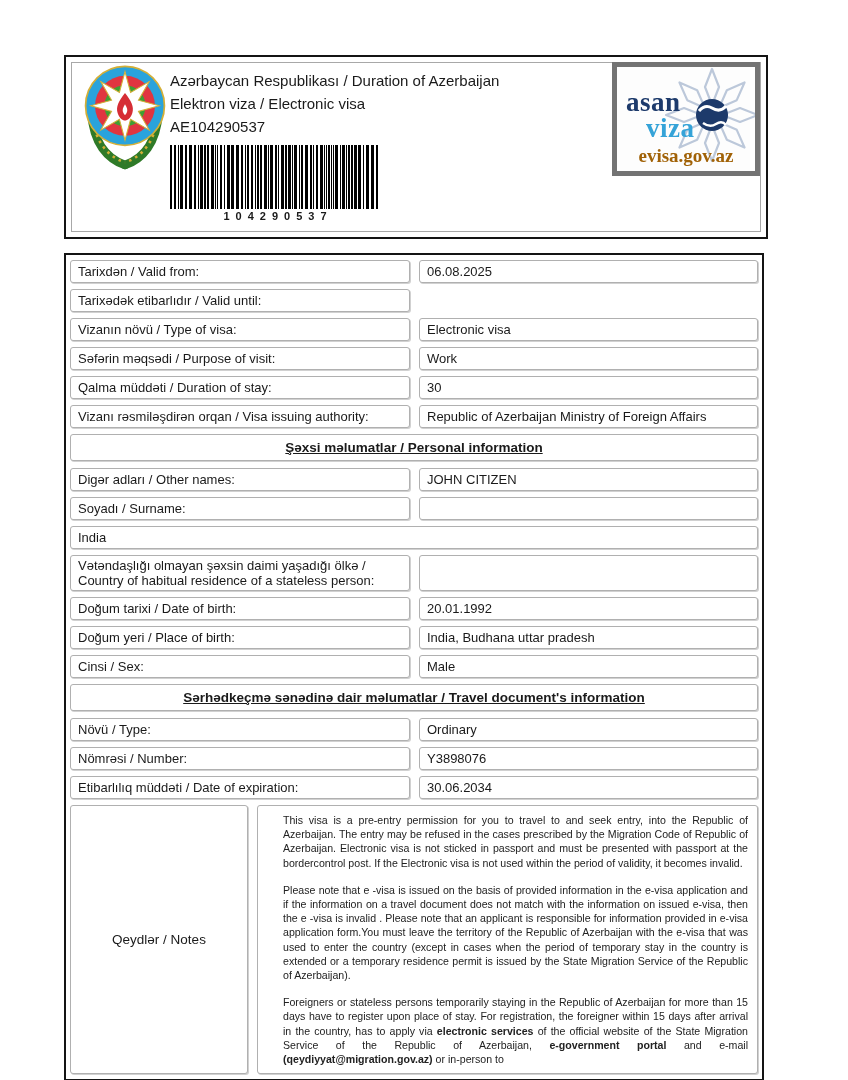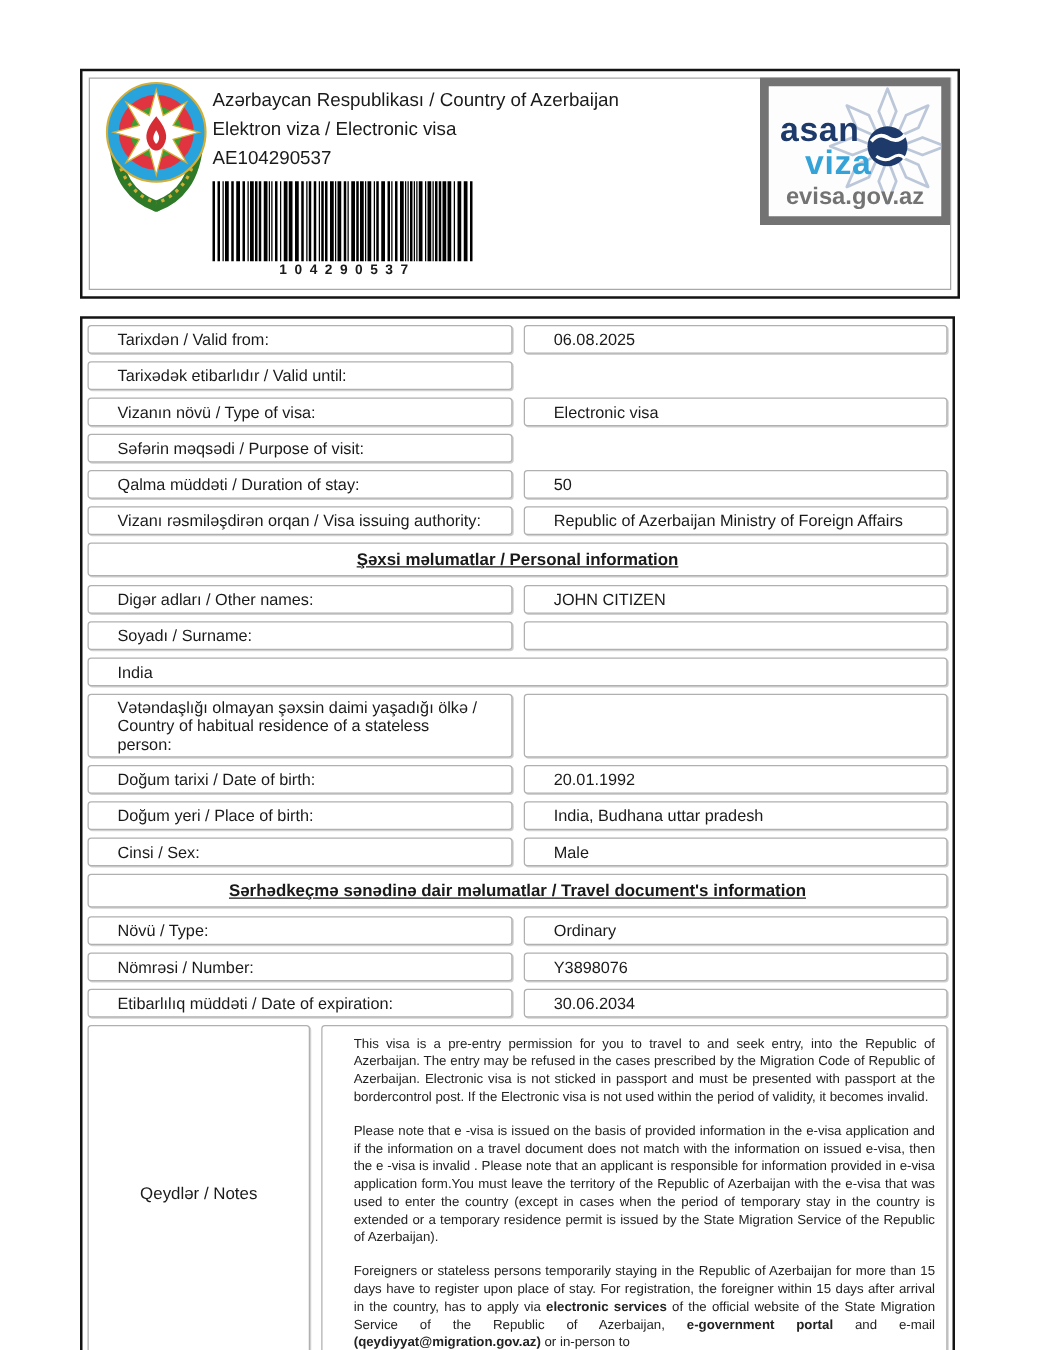--- a/index.html
+++ b/index.html
@@ -18,46 +18,46 @@
   .header-line{font-size:15px;line-height:23px;white-space:nowrap;}
   .barcode{position:absolute;left:104px;top:88px;width:210px;}
   .bars{display:flex;height:64px;align-items:stretch;}
   .bars span{background:#000;height:100%;flex:none;display:block;}
   .barcode-number{
     text-align:center;font-size:11px;font-weight:bold;letter-spacing:6px;
     margin-top:1px;padding-left:6px;
   }
   .asan-logo{
     position:absolute;right:6px;top:5px;width:138px;height:104px;
-    border:7px solid #737373;background:#fdfdfd;overflow:hidden;
+    border:5px solid #737373;background:#fdfdfd;overflow:hidden;font-family:Liberation Serif, serif;
   }
   .asan-flower{position:absolute;right:-2px;top:-2px;}
   .asan-word{
     position:absolute;left:9px;top:22px;font-size:27px;font-weight:bold;
     color:#1d3a6b;letter-spacing:0.5px;line-height:1;z-index:2;
   }
   .viza-word{
     position:absolute;left:29px;top:48px;font-size:27px;font-weight:bold;
     color:#35a3d8;letter-spacing:0.5px;line-height:1;z-index:2;
   }
   .evisa-site{
     position:absolute;left:0;right:0;bottom:4px;text-align:center;
-    font-size:19px;font-weight:bold;color:#737373;z-index:2;
+    font-size:19px;font-weight:bold;color:#a16207;z-index:2;
   }
   
   .main-box{
     position:absolute;left:64px;top:253px;width:700px;
     border:2px solid #141414;background:#fff;padding:5px 4px 5px 4px;
     box-sizing:border-box;
   }
   .row{display:flex;gap:9px;margin-bottom:6px;}
   .cell{
     border:1px solid #b0b0b0;border-radius:3px;background:#fff;
     box-shadow:1px 1px 0 rgba(0,0,0,0.18);
-    padding:2px 23px;font-size:13px;display:flex;align-items:center;
+    padding:2px 7px;font-size:13px;display:flex;align-items:center;
     box-sizing:border-box;min-height:23px;
   }
   .label-cell{flex:0 0 340px;line-height:15px;}
   .value-cell{flex:1;}
   .section-header{
     border:1px solid #b0b0b0;border-radius:3px;background:#fff;
     box-shadow:1px 1px 0 rgba(0,0,0,0.18);
     text-align:center;font-size:13.5px;font-weight:bold;
     text-decoration:underline;padding:5px 4px;margin:1px 0 7px 0;
   }
@@ -91,21 +91,21 @@
         <circle cx="50" cy="50" r="35" fill="#e03540"></circle>
         <circle cx="50" cy="50" r="24" fill="#3f9e33"></circle>
         <path d="M50,10 L56.5,34.3 L78.3,21.7 L65.7,43.5 L90,50 L65.7,56.5 L78.3,78.3 L56.5,65.7 L50,90 L43.5,65.7 L21.7,78.3 L34.3,56.5 L10,50 L34.3,43.5 L21.7,21.7 L43.5,34.3 Z" fill="#ffffff" stroke="#d4af37" stroke-width="1.2"></path>
         <circle cx="50" cy="50" r="15" fill="#ffffff"></circle>
         <path d="M50,35 C57,44 61,51 58.5,58.5 C56.5,64.5 53,67 50,67 C47,67 43.5,64.5 41.5,58.5 C39,51 43,44 50,35 Z" fill="#d62d35"></path>
         <path d="M50,48 C52.5,52 53.5,55 52,58 C51,60 50.5,60.5 50,60.5 C49.5,60.5 49,60 48,58 C46.5,55 47.5,52 50,48 Z" fill="#ffffff"></path>
       </svg>
     </span>
 
     <div class="header-text">
-      <div class="header-line">Azərbaycan Respublikası / Country of Azerbaijan</div>
+      <div class="header-line">Azərbaycan Respublikası / Duration of Azerbaijan</div>
       <div class="header-line">Elektron viza / Electronic visa</div>
       <div class="header-line">AE104290537</div>
     </div>
 
     <div class="barcode">
       <div class="bars" id="barcode-bars">
           <span style="width: 2px; margin-right: 2px;"></span>
           <span style="width: 2px; margin-right: 2px;"></span>
           <span style="width: 1px; margin-right: 1px;"></span>
           <span style="width: 3px; margin-right: 2px;"></span>
@@ -204,24 +204,25 @@
         </div>
         <div class="row">
           <div class="cell label-cell">Tarixədək etibarlıdır / Valid until:</div>
         </div>
         <div class="row">
           <div class="cell label-cell">Vizanın növü / Type of visa:</div>
           <div class="cell value-cell">Electronic visa</div>
         </div>
         <div class="row">
           <div class="cell label-cell">Səfərin məqsədi / Purpose of visit:</div>
+          <div class="cell value-cell">Work</div>
         </div>
         <div class="row">
           <div class="cell label-cell">Qalma müddəti / Duration of stay:</div>
-          <div class="cell value-cell">50</div>
+          <div class="cell value-cell">30</div>
         </div>
         <div class="row">
           <div class="cell label-cell">Vizanı rəsmiləşdirən orqan / Visa issuing authority:</div>
           <div class="cell value-cell">Republic of Azerbaijan Ministry of Foreign Affairs</div>
         </div>
       </div>
 
     <div class="section-header">
       <span>Şəxsi məlumatlar / Personal information</span>
     </div>

